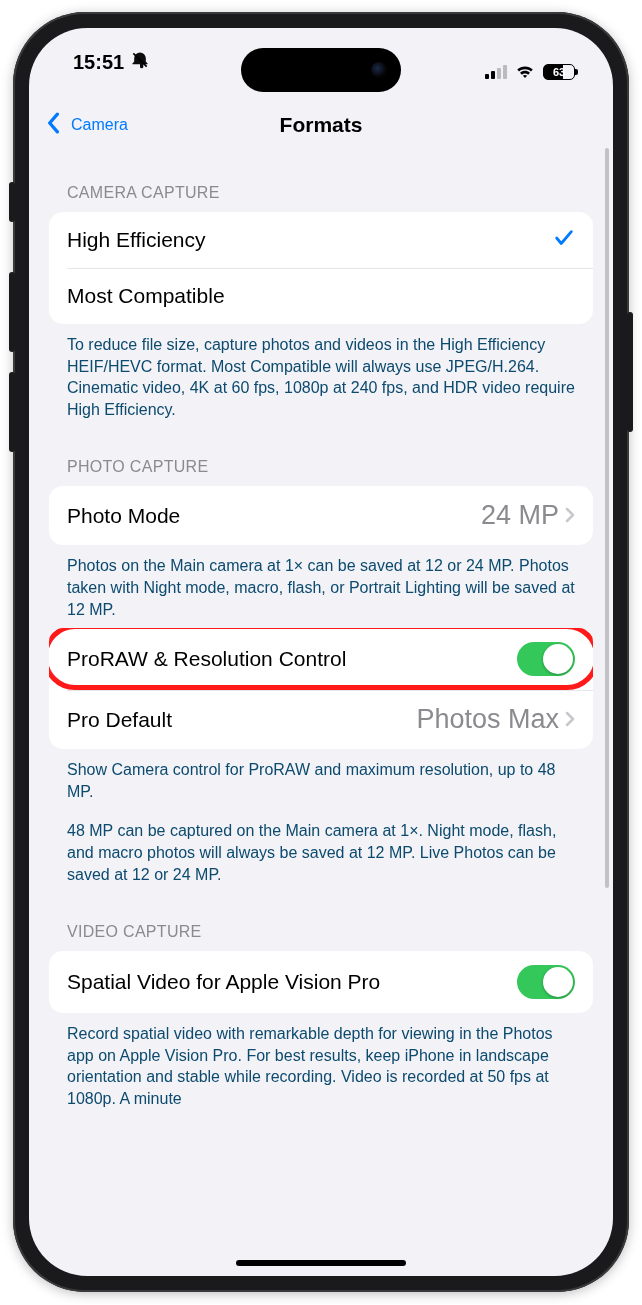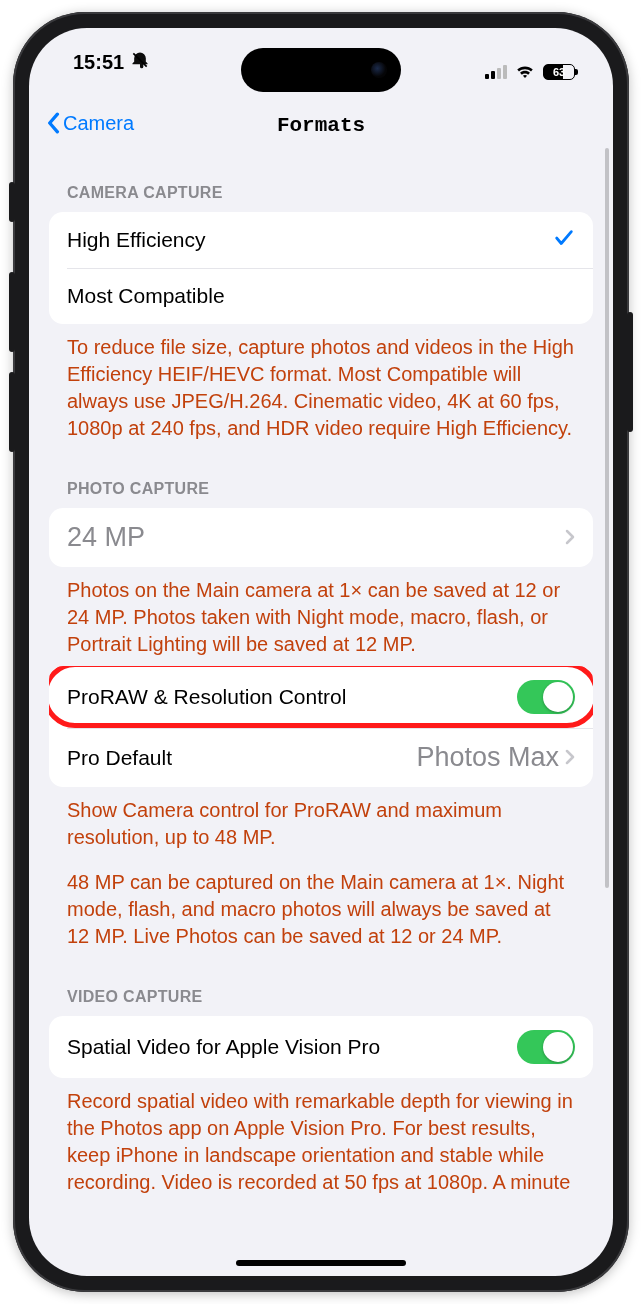--- a/index.html
+++ b/index.html
@@ -77,31 +77,31 @@
     position:absolute; top:0; bottom:0; left:0; right:0;
     overflow:hidden;
     padding-top:68px;
   }
   .nav-bar {
     height:58px; display:flex; align-items:center; justify-content:center;
     position:relative; padding:0 18px;
   }
   .nav-back {
     position:absolute; left:16px;
-    display:flex; gap:2px;
-    color:#007aff; font-size:20px;
-  }
-  .nav-title { font-size:21px; font-weight:600;font-family:Liberation Mono, monospace; }
+    display:flex; align-items:center; gap:10px;
+    color:#007aff; font-size:16px;
+  }
+  .nav-title { font-size:21px; font-weight:600; }
   .scroll { padding:0 20px 40px; }
   .section-header {
     font-size:16px; color:#8a8a8f; letter-spacing:0.3px;
-    padding:30px 18px 10px; text-transform:uppercase;font-weight:bold;
+    padding:30px 18px 10px; text-transform:uppercase;
   }
   .section-footer {
-    font-size:20px; color:#c2410c; line-height:1.35;
+    font-size:16px; color:#0c4a6e; line-height:1.35;
     padding:10px 18px 8px;
   }
   .group {
     background:#fff; border-radius:14px; overflow:hidden;
   }
   .row {
     min-height:56px; padding:14px 18px;
     display:flex; align-items:center; justify-content:space-between;
     font-size:21px; color:#000; position:relative;
   }
@@ -205,20 +205,21 @@
           </div>
           <div class="row">
             <span class="label">Most Compatible</span>
           </div>
         </div>
         <div class="section-footer">To reduce file size, capture photos and videos in the High Efficiency HEIF/HEVC format. Most Compatible will always use JPEG/H.264. Cinematic video, 4K at 60 fps, 1080p at 240 fps, and HDR video require High Efficiency.</div>
 
         <div class="section-header">PHOTO CAPTURE</div>
         <div class="group">
           <div class="row">
+            <span class="label">Photo Mode</span>
             <span class="value">24 MP</span>
             <span class="chevron">
               <svg width="10" height="16" viewBox="0 0 10 16">
                   <path fill="none" stroke="#c7c7cc" stroke-width="2.5" stroke-linecap="round" stroke-linejoin="round" d="M2 2l6 6-6 6"></path>
                 </svg>
             </span>
           </div>
         </div>
         <div class="section-footer">Photos on the Main camera at 1× can be saved at 12 or 24 MP. Photos taken with Night mode, macro, flash, or Portrait Lighting will be saved at 12 MP.</div>
 

